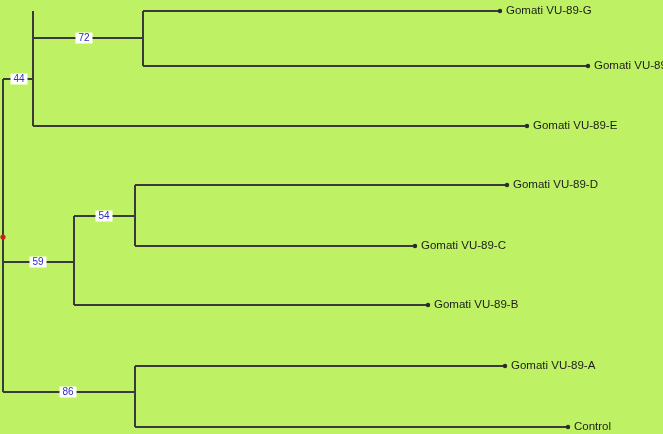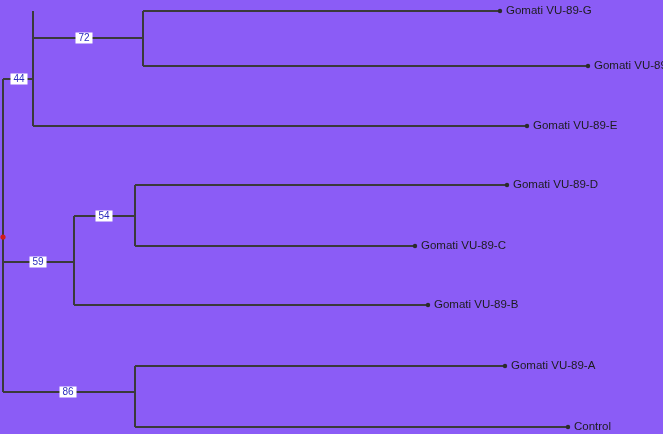--- a/index.html
+++ b/index.html
@@ -7,21 +7,21 @@
     padding: 0;
     background: #ffffff;
   }
   body {
     font-family: "Liberation Sans", sans-serif;
   }
   #tree-figure {
     position: relative;
     width: 663px;
     height: 434px;
-    background: #8b5cf6;
+    background: #bef264;
     overflow: hidden;
   }
   #tree-svg {
     position: absolute;
     top: 0;
     left: 0;
     width: 663px;
     height: 434px;
   }
   .branch {

